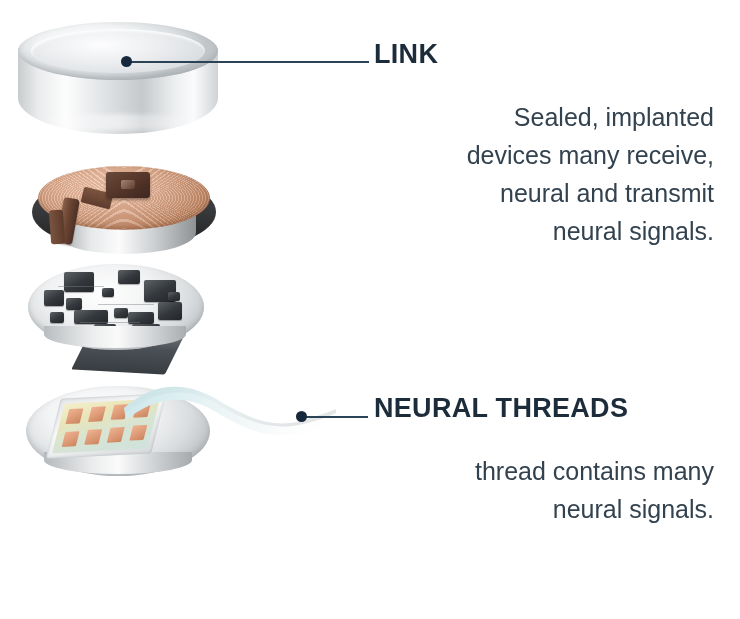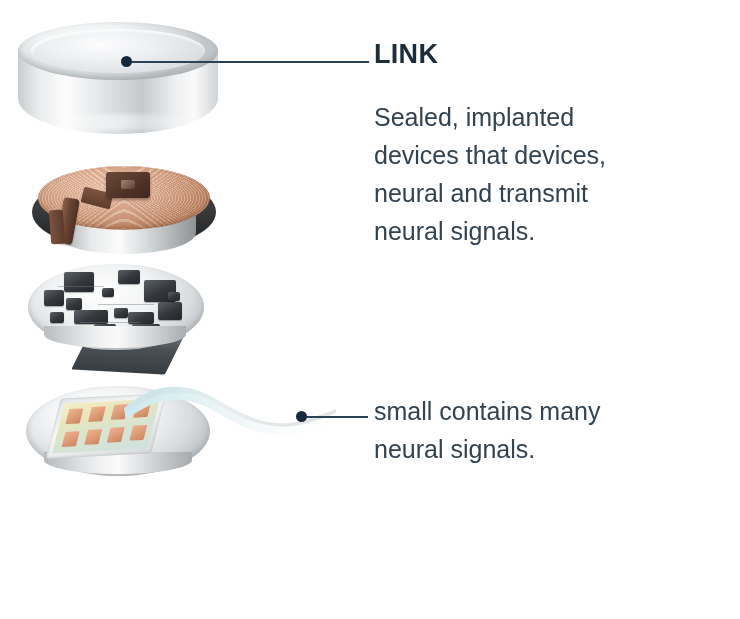--- a/index.html
+++ b/index.html
@@ -37,21 +37,21 @@
     margin: 0 0 28px 0;
     white-space: nowrap;
   }
   .callout-body {
     font-size: 25px;
     font-weight: normal;
     color: #33424f;
     line-height: 38px;
     margin: 0;
   }
-  .callout-body .line { display: block; white-space: nowrap; }
+  .callout-body .line { display: block; white-space: nowrap; text-align: right; }
 
   
   .leader {
     position: absolute;
     height: 12px;
     pointer-events: none;
   }
   .leader .lead-line {
     position: absolute;
     top: 5px;
@@ -373,26 +373,27 @@
 
   <div class="leader" id="leader-threads">
     <div class="lead-line"></div>
     <div class="lead-dot"></div>
   </div>
 
   <div class="callout-block" id="callout-link">
     <h2 class="callout-title">LINK</h2>
     <p class="callout-body">
       <span class="line">Sealed, implanted</span>
-      <span class="line">devices that devices,</span>
+      <span class="line">devices many receive,</span>
       <span class="line">neural and transmit</span>
       <span class="line">neural signals.</span>
     </p>
   </div>
 
   <div class="callout-block" id="callout-threads">
+    <h2 class="callout-title">NEURAL THREADS</h2>
     <p class="callout-body">
-      <span class="line">small contains many</span>
+      <span class="line">thread contains many</span>
       <span class="line">neural signals.</span>
     </p>
   </div>
 
 </div>
 
 </body></html>

